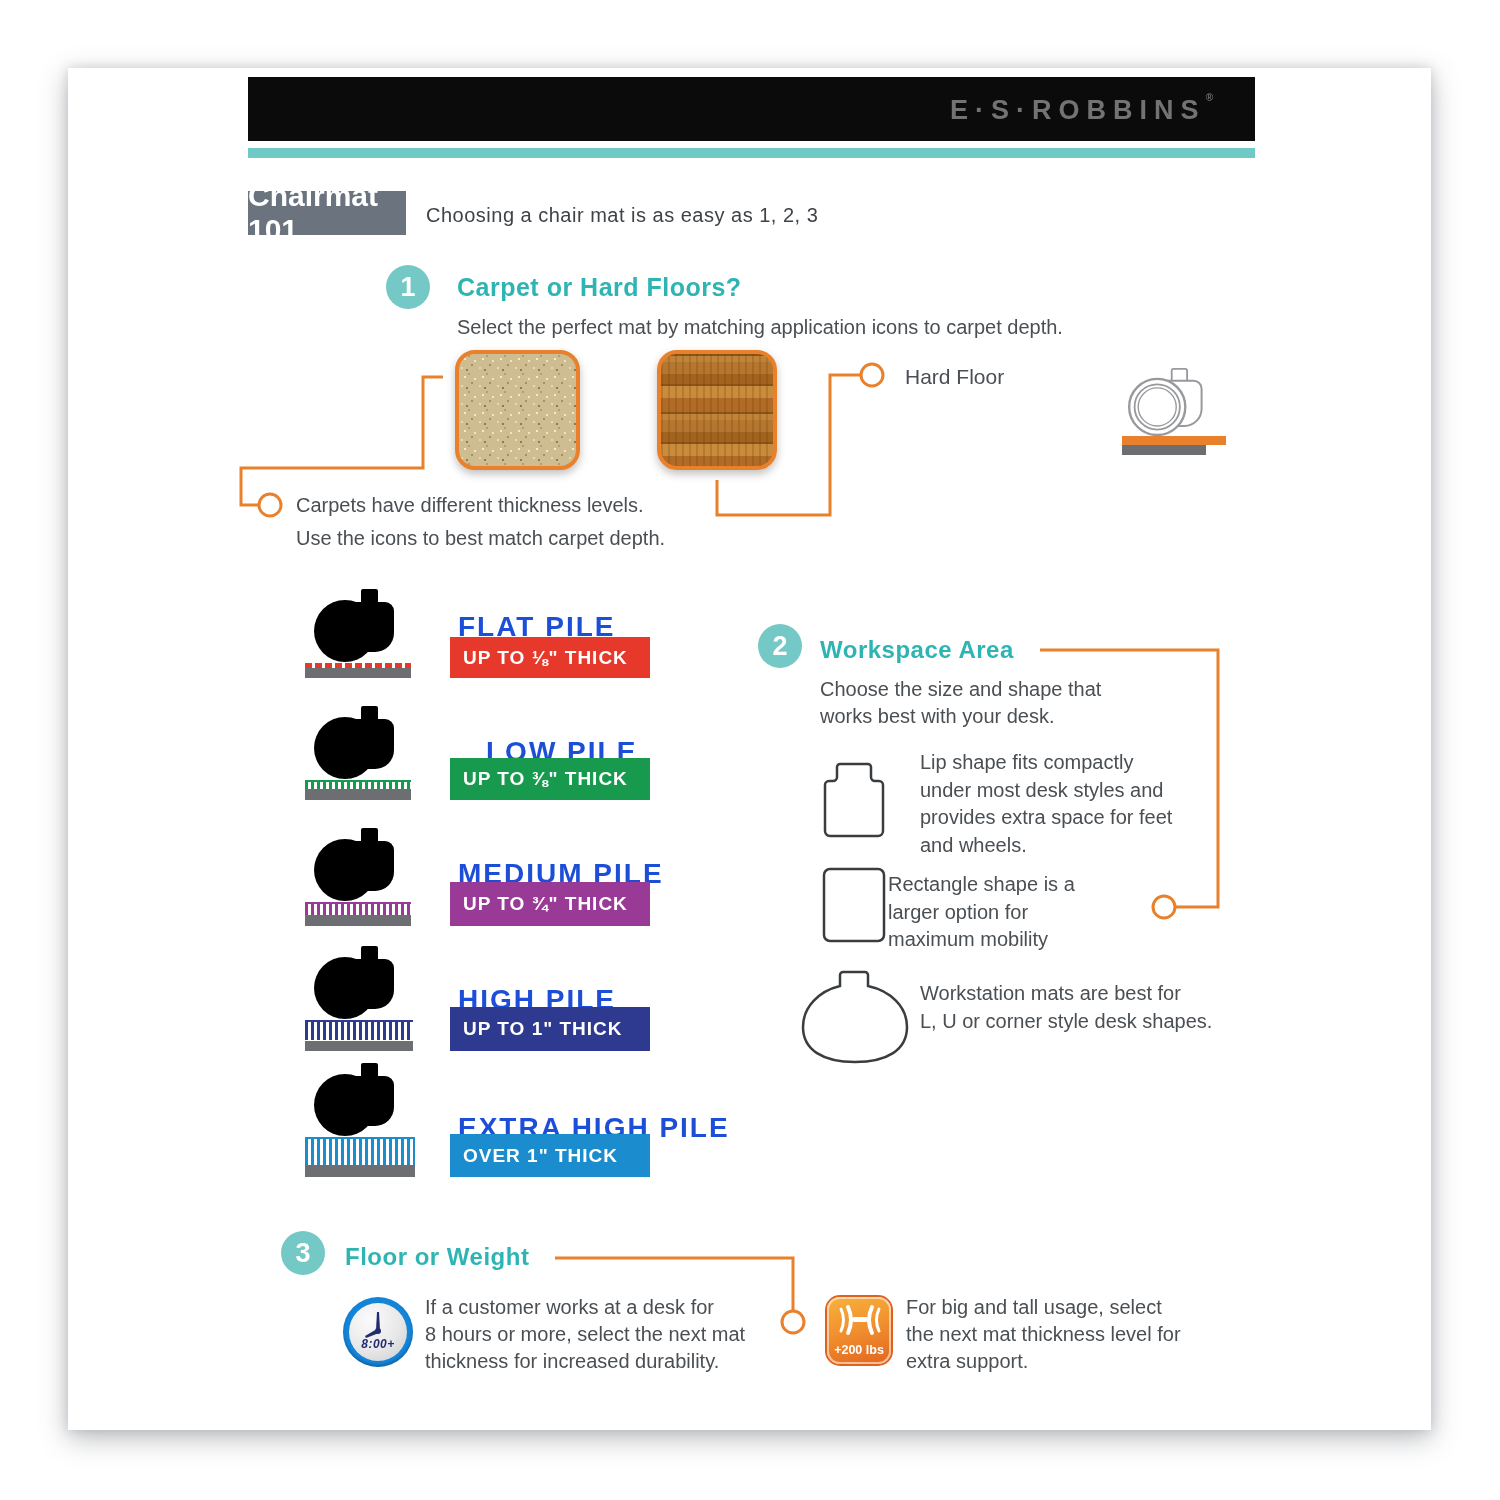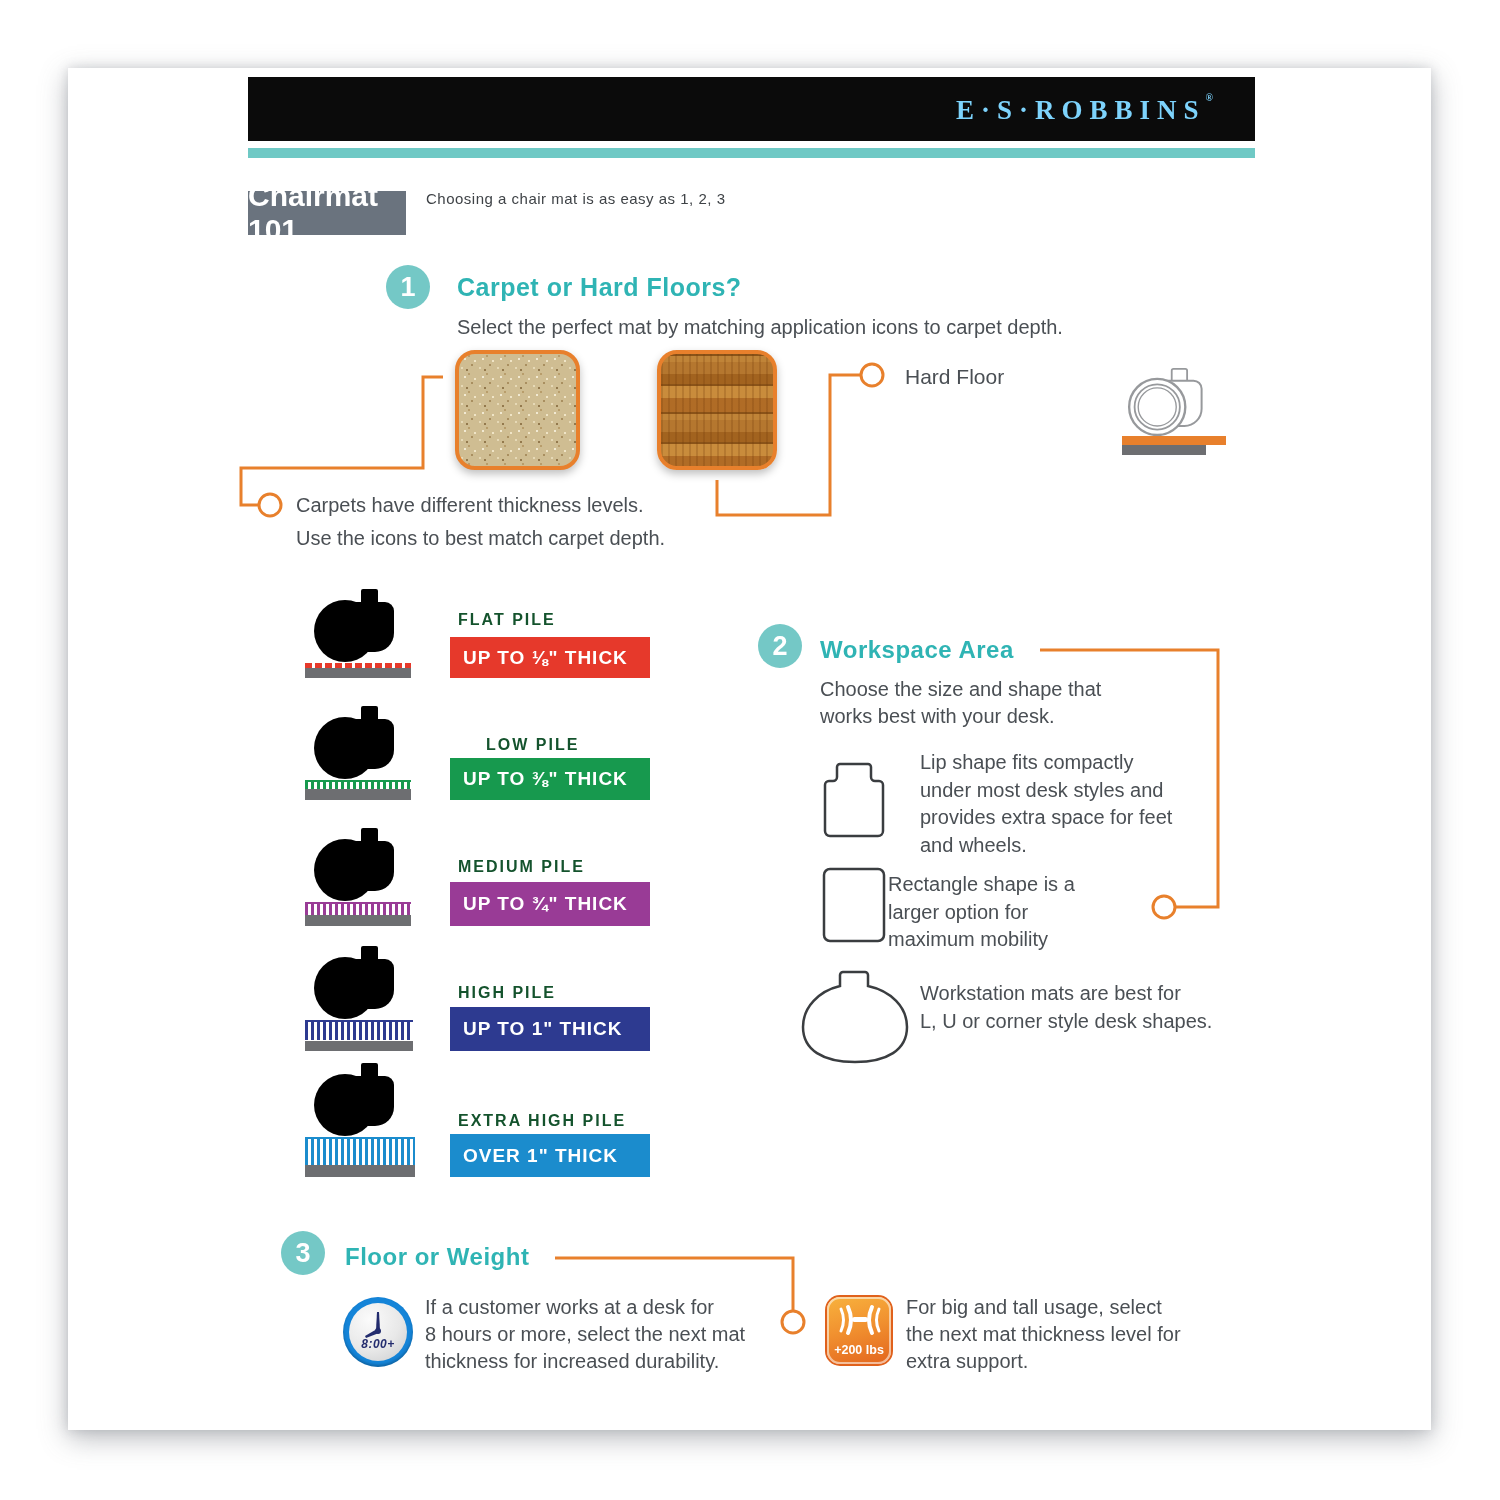--- a/index.html
+++ b/index.html
@@ -2,25 +2,25 @@
 <html style="--orange: #e8802c;"><head>
 <meta charset="utf-8">
 <style>
   html,body{margin:0;padding:0;background:#ffffff;}
   body{width:1500px;height:1500px;position:relative;font-family:"Liberation Sans",sans-serif;overflow:hidden;}
   #page{position:absolute;left:68px;top:68px;width:1363px;height:1362px;background:#ffffff;
         box-shadow:0 8px 26px rgba(100,105,112,.45), 0 0 10px rgba(120,125,130,.25);}
   .abs{position:absolute;}
   
   .black-bar{left:180px;top:9px;width:1007px;height:64px;background:#0b0b0b;display:flex;align-items:center;justify-content:flex-end;padding-right:42px;box-sizing:border-box;}
-  .logo{color:#7dd3fc;font-weight:bold;font-size:27px;letter-spacing:7px;white-space:nowrap;font-family:Liberation Serif, serif;}
+  .logo{color:#737373;font-weight:bold;font-size:27px;letter-spacing:7px;white-space:nowrap;}
   .logo sup{font-size:10px;letter-spacing:0;vertical-align:18px;}
   .teal-strip{left:180px;top:80px;width:1007px;height:10px;background:#6fc9c5;}
   .title-box{left:180px;top:123px;width:158px;height:44px;background:#6a737e;color:#ffffff;font-weight:bold;font-size:30px;display:flex;align-items:center;justify-content:center;}
-  .tagline{left:358px;top:122px;font-size:15px;color:#3f4347;letter-spacing:.5px;}
+  .tagline{left:358px;top:136px;font-size:20px;color:#3f4347;letter-spacing:.5px;}
   
   .step-circle{width:44px;height:44px;border-radius:50%;background:#74c8c6;color:#ffffff;font-weight:bold;font-size:27px;display:flex;align-items:center;justify-content:center;}
   .step-title{color:#2fb4b4;font-weight:bold;font-size:24px;letter-spacing:.5px;white-space:nowrap;}
   .body-text{color:#4a4f54;font-size:20px;line-height:27px;white-space:nowrap;}
   
   .swatch{width:125px;height:120px;border:4px solid #e8802c;border-radius:20px;box-sizing:border-box;box-shadow:0 4px 8px rgba(0,0,0,.25);}
   .carpet-tex{background-color:#cfbd92;background-image:
       radial-gradient(circle 2.2px at 6px 5px,#f1e9d2 55%,transparent 56%),
       radial-gradient(circle 2px at 13px 11px,#a98f60 55%,transparent 56%),
       radial-gradient(circle 2.2px at 3px 14px,#e6d9b6 55%,transparent 56%),
@@ -32,21 +32,21 @@
       repeating-linear-gradient(90deg, rgba(110,55,8,.22) 0 2px, rgba(255,255,255,0) 2px 7px),
       repeating-linear-gradient(180deg,#8a5318 0 2px,#c08438 2px 8px,#b5772f 8px 20px,#a2631f 20px 30px,#8a5318 30px 32px,#c98c3c 32px 44px,#b06c26 44px 58px);}
   
   .conn{position:absolute;overflow:visible;}
   .conn polyline, .conn circle{fill:none;stroke:var(--orange);stroke-width:3px;}
   
   .hf-box{left:822px;top:332px;width:198px;height:56px;background:#e98a2e;color:#ffffff;font-weight:bold;font-size:20px;line-height:26px;padding:3px 0 0 16px;box-sizing:border-box;}
   .strip-orange{background:#e8802c;}
   .strip-gray{background:#6d6e71;}
   
-  .pile-label{color:#14532d;font-weight:bold;font-size:16px;letter-spacing:2px;white-space:nowrap;}
+  .pile-label{color:#1d4ed8;font-weight:bold;font-size:28px;letter-spacing:2px;white-space:nowrap;}
   .pile-box{left:382px;width:200px;color:#ffffff;font-weight:bold;font-size:19px;letter-spacing:1px;display:flex;align-items:center;padding-left:13px;box-sizing:border-box;white-space:nowrap;}
   .caster{display:block;}
   .caster .ln{fill:#ffffff;stroke:#97999c;}
   
   .shape-outline{fill:#ffffff;stroke:#3a3d40;stroke-width:2.5px;}
   
   .clock{left:275px;top:1229px;width:70px;height:70px;border-radius:50%;background:#1484d8;box-shadow:inset 0 -2px 3px rgba(0,0,0,.25);}
   .clock-face{position:absolute;left:6px;top:6px;width:58px;height:58px;border-radius:50%;
       background:radial-gradient(circle at 35% 28%,#fbfbfb 0%,#e8e8e8 55%,#c9cbcd 100%);}
   .clock-label{position:absolute;left:0;right:0;bottom:10px;text-align:center;color:#232c6e;font-weight:bold;font-style:italic;font-size:12px;letter-spacing:.5px;}

